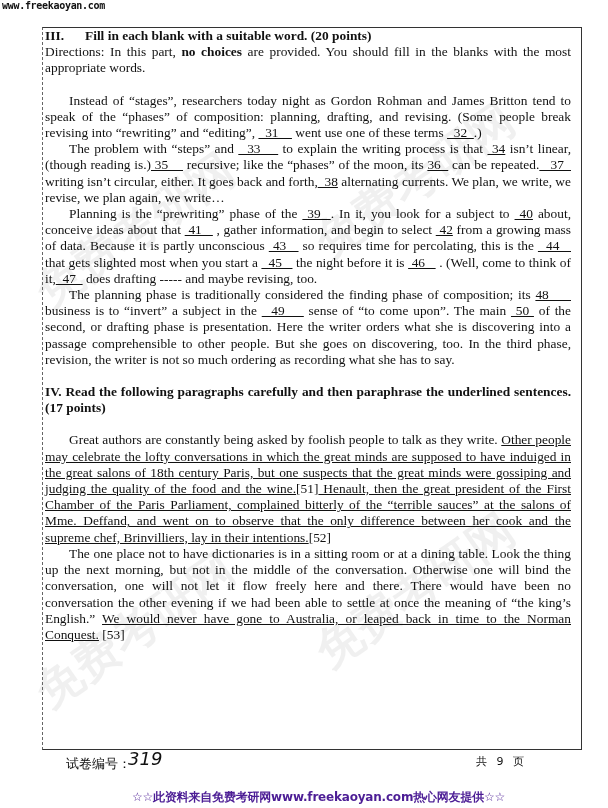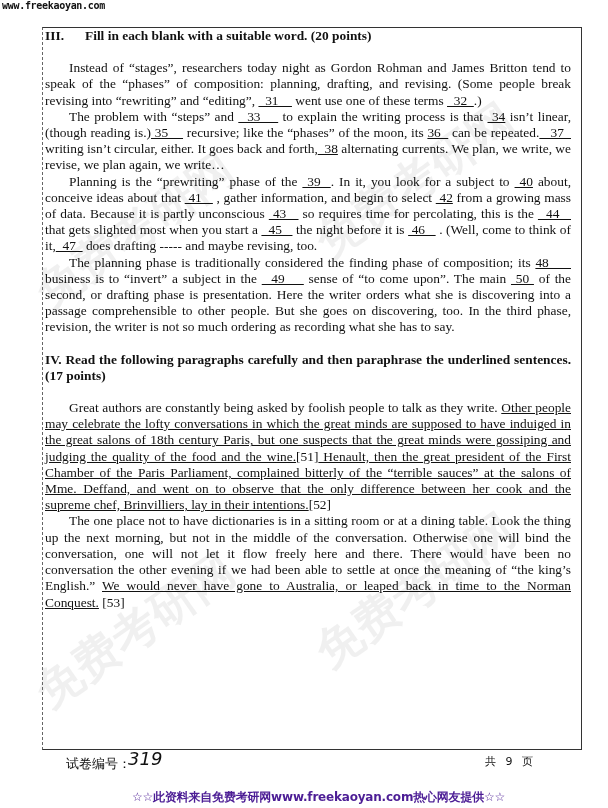--- a/index.html
+++ b/index.html
@@ -16,41 +16,42 @@
   .h3 .num { display: inline-block; width: 40px; }
   .indent { text-indent: 24px; }
   .gap { height: 16px; }
   .blank { text-decoration: underline; white-space: pre; }
   .ul { text-decoration: underline; }
   b { font-weight: bold; }
   .watermark { position: absolute; font-family: "DejaVu Sans", sans-serif; font-weight: bold;
                color: rgba(0,0,0,0.06); transform: rotate(-35deg); pointer-events: none; font-size: 46px; }
   .footer-code-label { position: absolute; left: 66px; top: 755px; font-family: Liberation Mono, monospace; font-size: 13px; }
   .footer-code { position: absolute; left: 128px; top: 748px; font-family: "DejaVu Sans", sans-serif; font-style: italic; font-size: 18px; }
-  .footer-total { position: absolute; left: 476px; top: 754px; font-family: "DejaVu Sans", sans-serif; font-size: 11px; word-spacing: 6px; margin-left: 9px; }
+  .footer-total { position: absolute; left: 476px; top: 754px; font-family: "DejaVu Sans", sans-serif; font-size: 11px; word-spacing: 6px; }
   .footer-page { position: absolute; left: 476px; top: 818px; font-family: Liberation Mono, monospace; font-size: 10px; word-spacing: 6px; }
   .footer-banner { position: absolute; left: 132px; top: 789px; font-family: "DejaVu Sans", sans-serif; font-size: 12px;
                    font-weight: bold; color: #4c1d95; white-space: nowrap; letter-spacing: -0.2px; }
 </style>
 </head>
 <body>
 
 <div class="site-url">www.freekaoyan.com</div>
 
 <div class="watermark" style="left:20px;top:200px;">免费考研网</div>
 <div class="watermark" style="left:300px;top:150px;">免费考研网</div>
 <div class="watermark" style="left:20px;top:600px;">免费考研网</div>
 <div class="watermark" style="left:300px;top:560px;">免费考研网</div>
 
 <div class="box"></div>
 
 <div class="content">
   <p class="h3">
     <span class="num">III.</span><span>Fill in each blank with a suitable word. (20 points)</span>
   </p>
+  <p><span>Directions: In this part, </span><b>no choices</b><span> are provided. You should fill in the blanks with the most appropriate words.</span></p>
   <div class="gap"></div>
   <p class="indent"><span>Instead of “stages”, researchers today night as Gordon Rohman and James Britton tend to speak of the “phases” of composition: planning, drafting, and revising. (Some people break revising into “rewriting” and “editing”, </span><span class="blank">  31    </span><span>  went use one of these terms </span><span class="blank">  32  </span><span>.)</span></p>
   <p class="indent"><span>The problem with “steps” and </span><span class="blank">  33    </span><span> to explain the writing process is that </span><span class="blank"> 34</span><span> isn’t linear, (though reading is.)</span><span class="blank"> 35    </span><span> recursive; like the “phases” of the moon, its </span><span class="blank">36  </span><span> can be repeated.</span><span class="blank">   37  </span><span> writing isn’t circular, either. It goes back and forth,</span><span class="blank">  38</span><span> alternating currents. We plan, we write, we revise, we plan again, we write…</span></p>
   <p class="indent"><span>Planning is the “prewriting” phase of the </span><span class="blank"> 39  </span><span>. In it, you look for a subject to </span><span class="blank"> 40</span><span> about, conceive ideas about that </span><span class="blank"> 41   </span><span> , gather information, and begin to select </span><span class="blank"> 42</span><span> from a growing mass of data. Because it is partly unconscious </span><span class="blank"> 43   </span><span> so requires time for percolating, this is the </span><span class="blank">  44   </span><span> that gets slighted most when you start a </span><span class="blank">  45   </span><span> the night before it is </span><span class="blank"> 46   </span><span> . (Well, come to think of it,</span><span class="blank">  47  </span><span> does drafting ----- and maybe revising, too.</span></p>
   <p class="indent"><span>The planning phase is traditionally considered the finding phase of composition; its </span><span class="blank">48     </span><span> business is to “invert” a subject in the </span><span class="blank">  49    </span><span> sense of “to come upon”. The main </span><span class="blank"> 50 </span><span> of the second, or drafting phase is presentation. Here the writer orders what she is discovering into a passage comprehensible to other people. But she goes on discovering, too. In the third phase, revision, the writer is not so much ordering as recording what she has to say.</span></p>
   <div class="gap"></div>
   <p class="h3">IV. Read the following paragraphs carefully and then paraphrase the underlined sentences. (17 points)</p>
   <div class="gap"></div>
   <p class="indent"><span>Great authors are constantly being asked by foolish people to talk as they write. </span><span class="ul">Other people may celebrate the lofty conversations in which the great minds are supposed to have induiged in the great salons of 18th century Paris, but one suspects that the great minds were gossiping and judging the quality of the food and the wine.</span><span>[51]</span><span class="ul"> Henault, then the great president of the First Chamber of the Paris Parliament, complained bitterly of the “terrible sauces” at the salons of Mme. Deffand, and went on to observe that the only difference between her cook and the supreme chef, Brinvilliers, lay in their intentions.</span><span>[52]</span></p>
   <p class="indent"><span>The one place not to have dictionaries is in a sitting room or at a dining table. Look the thing up the next morning, but not in the middle of the conversation. Otherwise one will bind the conversation, one will not let it flow freely here and there. There would have been no conversation the other evening if we had been able to settle at once the meaning of “the king’s English.” </span><span class="ul">We would never have gone to Australia, or leaped back in time to the Norman Conquest.</span><span> [53]</span></p>

